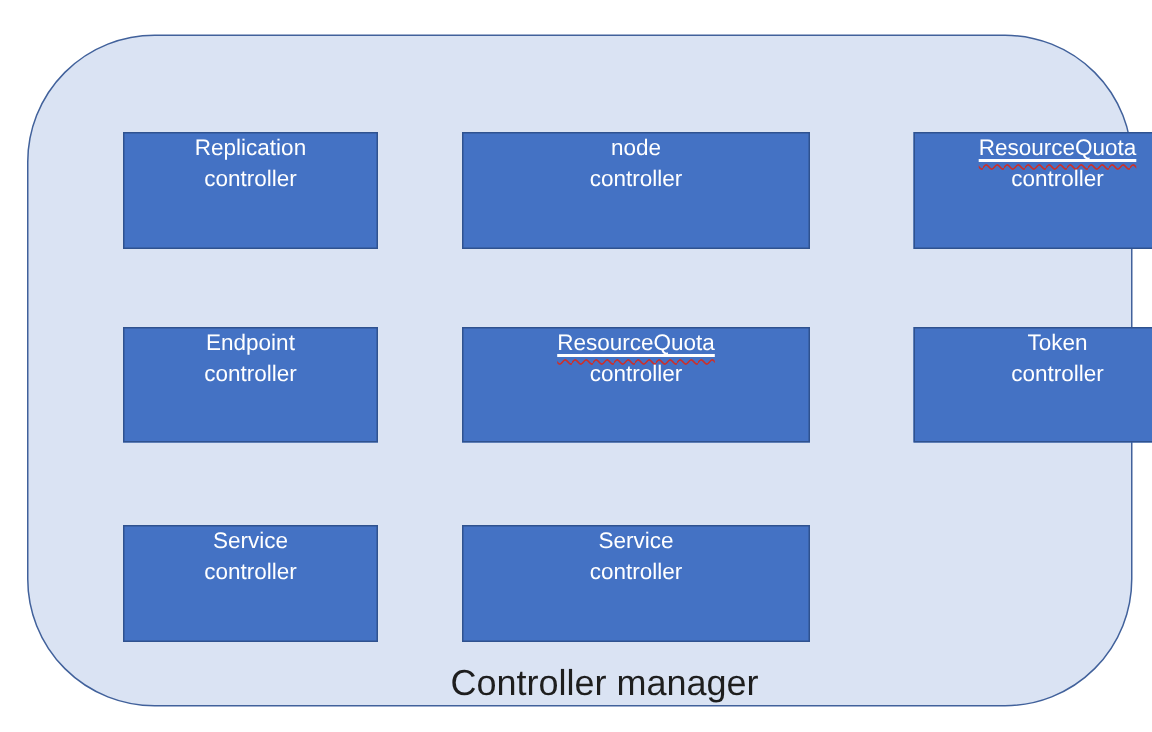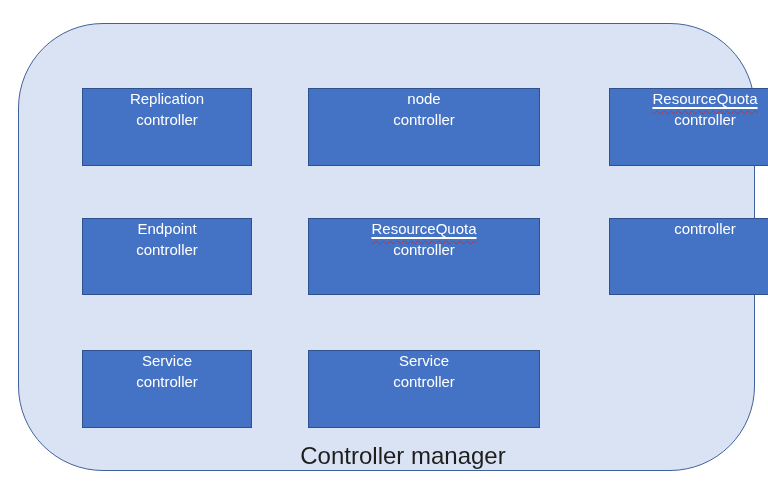--- a/index.html
+++ b/index.html
@@ -107,20 +107,21 @@
 
     <div class="box c2 r2">
       <div>
         <span class="line"><span class="misspell"><span class="u">ResourceQuota</span></span></span>
         <span class="line">controller</span>
       </div>
     </div>
 
     <div class="box c3 r2">
       <div>
+        <span class="line">Token</span>
         <span class="line">controller</span>
       </div>
     </div>
 
     <div class="box c1 r3">
       <div>
         <span class="line">Service</span>
         <span class="line">controller</span>
       </div>
     </div>

